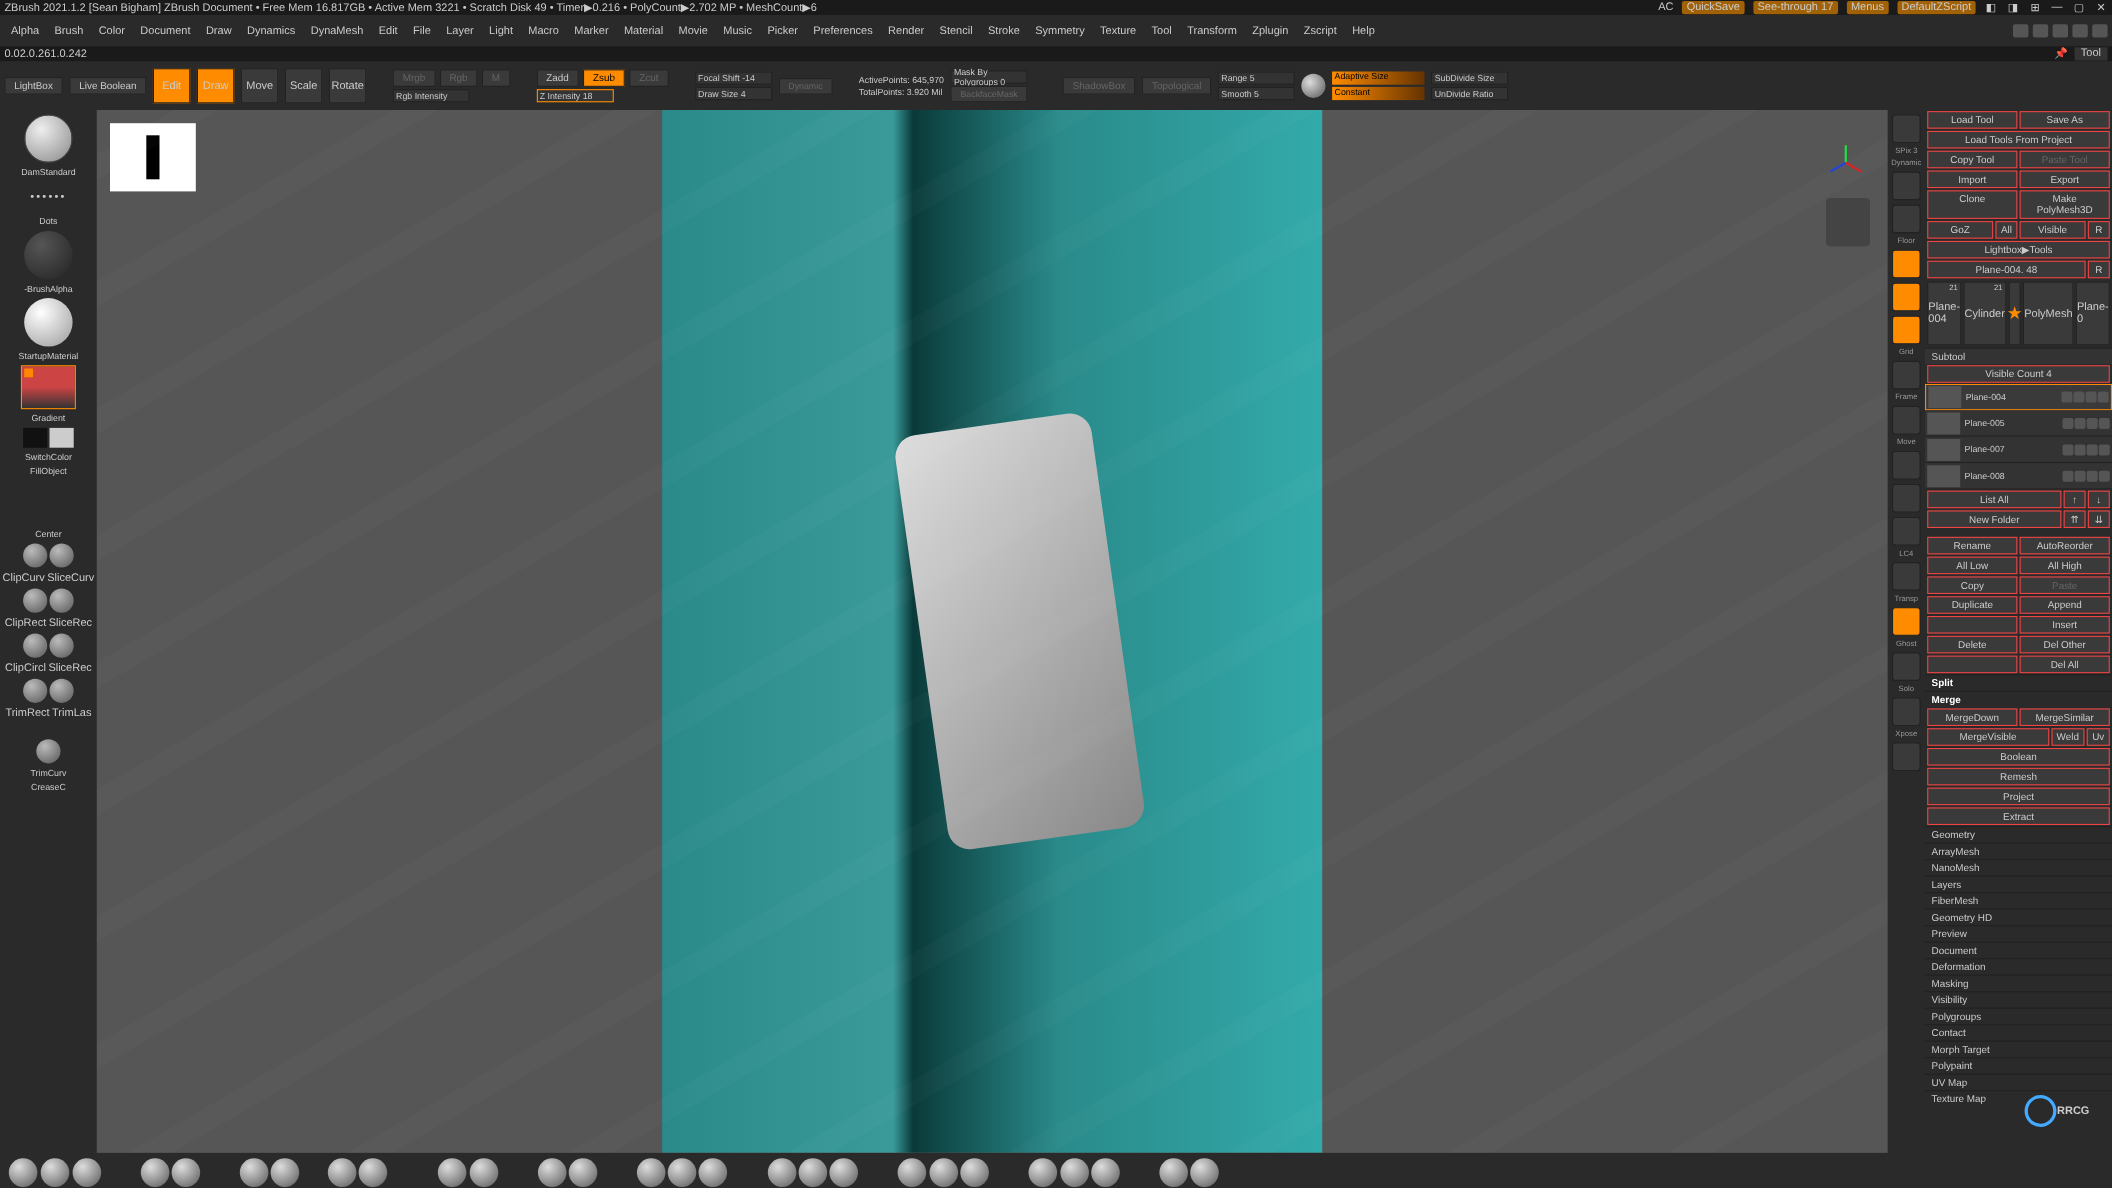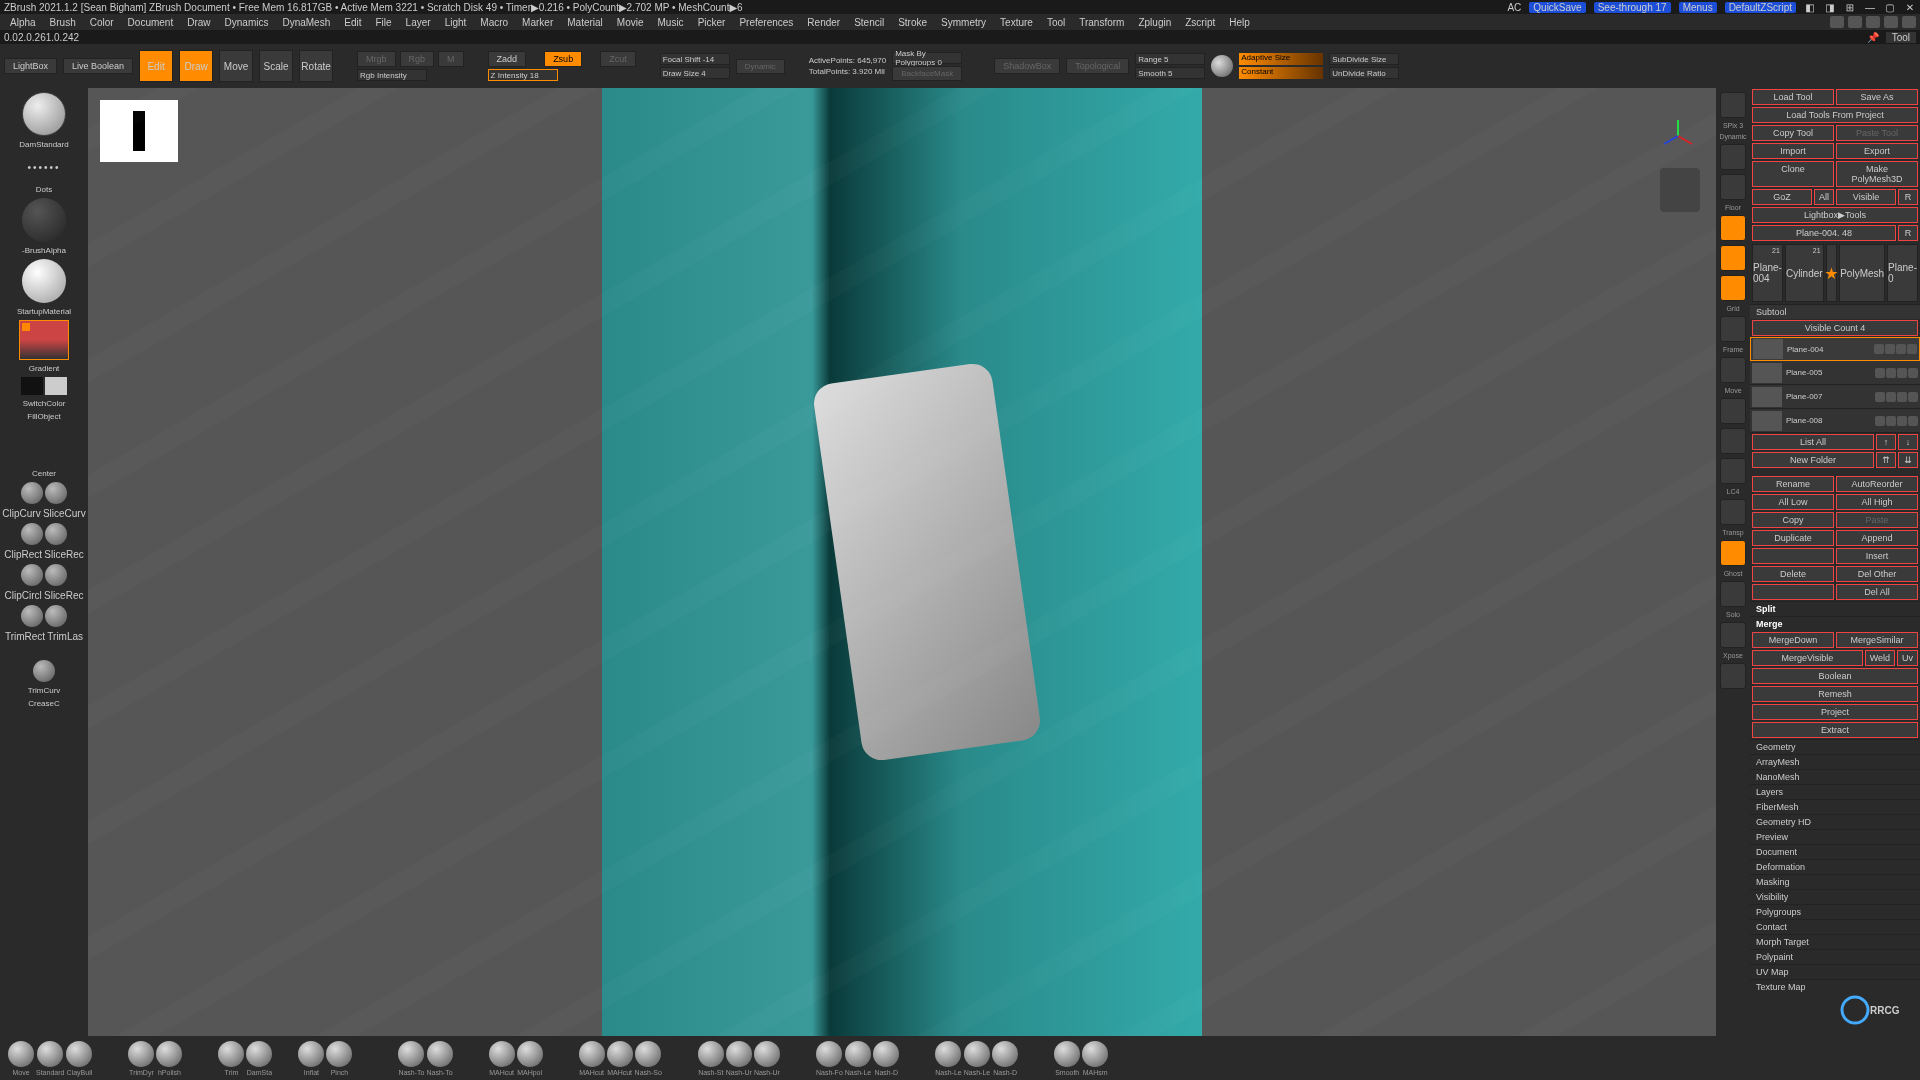--- a/index.html
+++ b/index.html
@@ -1,21 +1,21 @@
 <!DOCTYPE html>
 <html><head>
 <meta charset="utf-8">
 <style>
 *{margin:0;padding:0;box-sizing:border-box;font-family:Arial,sans-serif;font-size:10px;color:#ccc;user-select:none}
 body{background:#3a3a3a;width:1920px;height:1080px;overflow:hidden;position:relative}
 .title-bar{height:14px;background:#1a1a1a;display:flex;align-items:center;padding:0 4px;font-size:9px;color:#999}
 .title-bar .right{margin-left:auto;display:flex;gap:8px}
-.title-bar .badge{background:#1d4ed8;padding:0 4px;border-radius:2px}
+.title-bar .badge{background:#a16207;padding:0 4px;border-radius:2px}
 .title-bar .ctl{width:12px;text-align:center;cursor:pointer}
-.menu-bar{height:16px;background:#2a2a2a;display:flex;align-items:center;padding:0 4px;gap:2px;font-size:10px}
+.menu-bar{height:28px;background:#2a2a2a;display:flex;align-items:center;padding:0 4px;gap:2px;font-size:10px}
 .menu-bar .m{padding:0 6px;cursor:pointer}
 .menu-bar .right{margin-left:auto;display:flex;gap:4px}
 .menu-bar .icon{width:14px;height:12px;background:#555;border-radius:2px}
 .sub-header{height:14px;background:#1a1a1a;display:flex;align-items:center;padding:0 4px;font-size:9px;color:#888}
 .sub-header .right{margin-left:auto;display:flex;gap:6px}
 .sub-header .tool-label{background:#333;padding:0 6px}
 .opt-bar{height:44px;background:#2a2a2a;display:flex;align-items:center;padding:0 4px;gap:6px}
 .opt-bar .btn{height:32px;min-width:34px;background:#3a3a3a;border:1px solid #222;display:flex;flex-direction:column;align-items:center;justify-content:center;font-size:9px;cursor:pointer}
 .opt-bar .btn.active{background:#ff8c00;color:#000}
 .opt-bar .txt{background:#3a3a3a;padding:2px 8px;font-size:9px;border:1px solid #222}
@@ -165,21 +165,21 @@
   <div class="stack">
     <div style="display:flex;gap:4px">
       <span class="txt dim">Mrgb</span>
       <span class="txt dim">Rgb</span>
       <span class="txt dim">M</span>
     </div>
     <div class="slider dim">Rgb Intensity</div>
   </div>
   <div style="width:12px"></div>
   <div class="stack">
-    <div style="display:flex;gap:18px">
+    <div style="display:flex;gap:4px">
       <span class="txt">Zadd</span>
       <span class="txt active">Zsub</span>
       <span class="txt dim">Zcut</span>
     </div>
     <div class="slider" style="border-color:#ff8c00">Z Intensity 18</div>
   </div>
   <div style="width:12px"></div>
   <div class="stack">
     <div class="slider">Focal Shift -14</div>
     <div class="slider">Draw Size 4</div>

